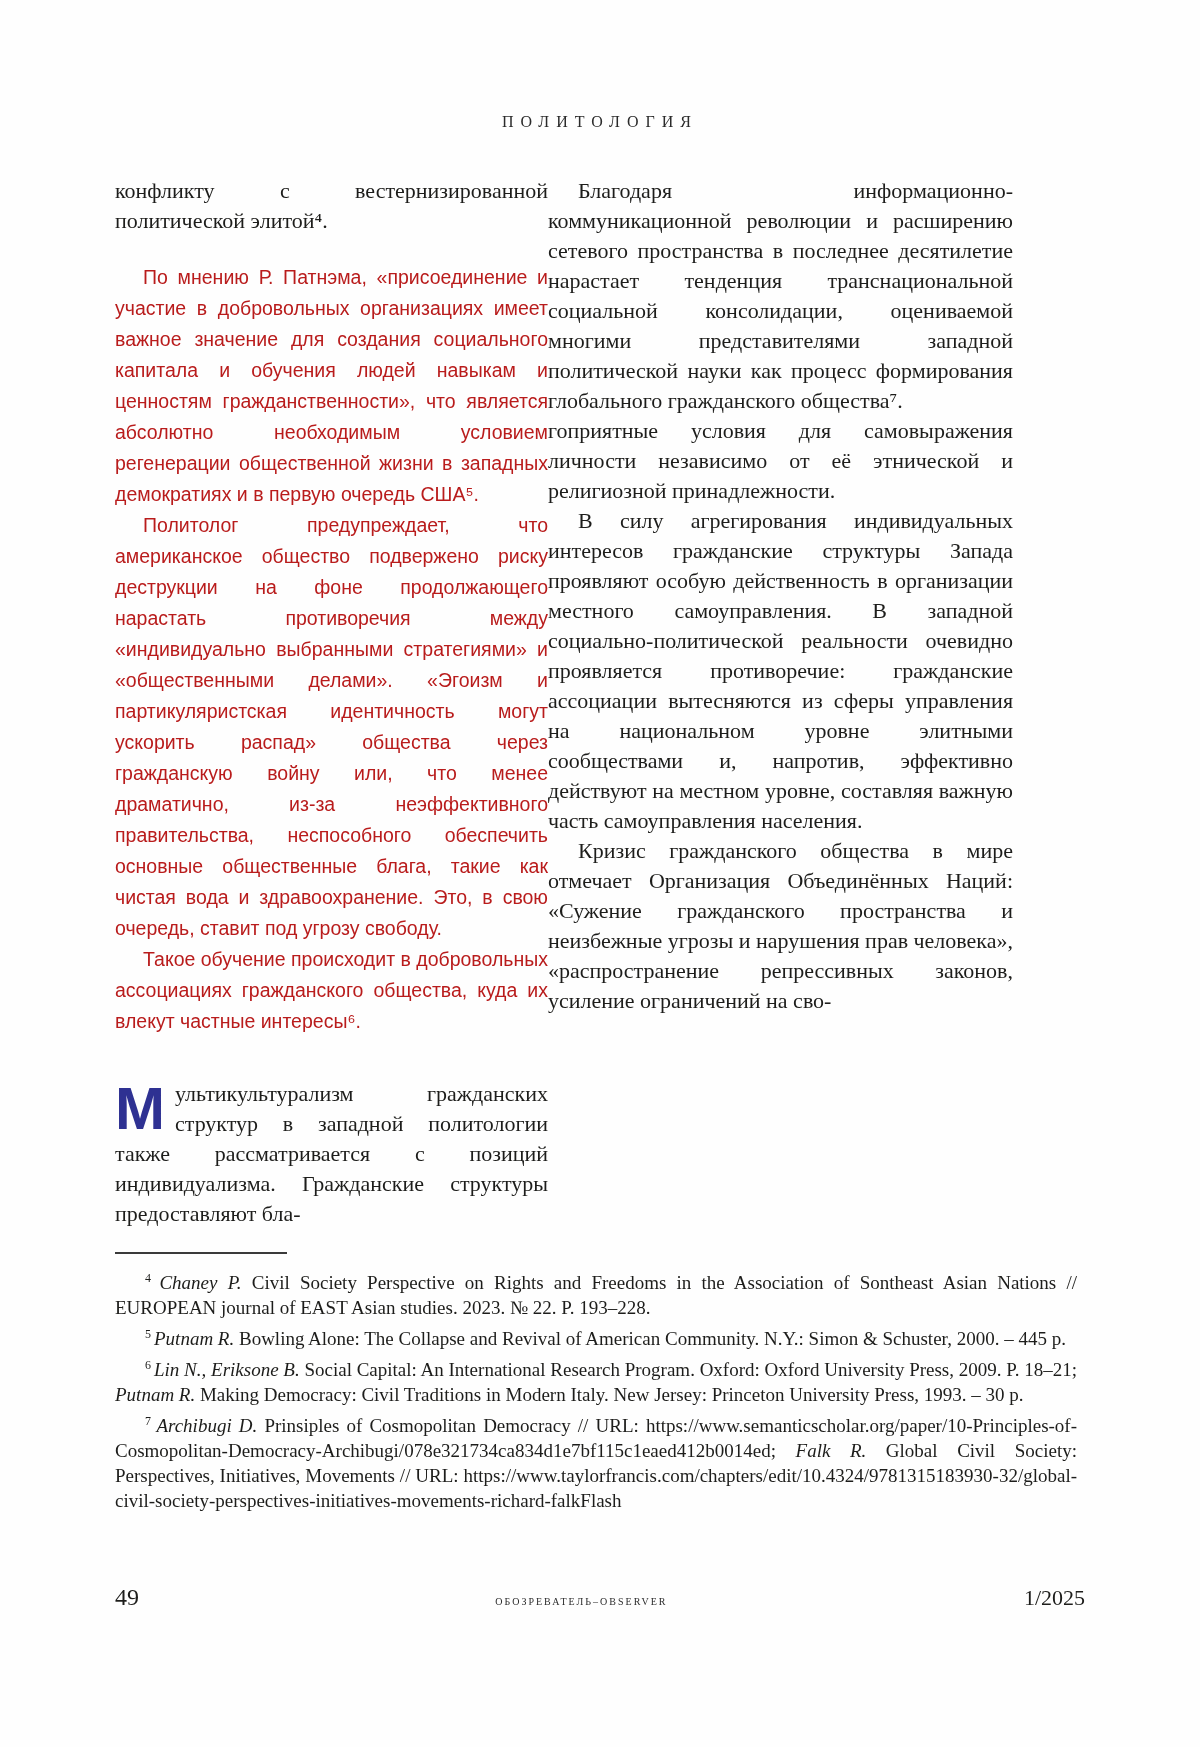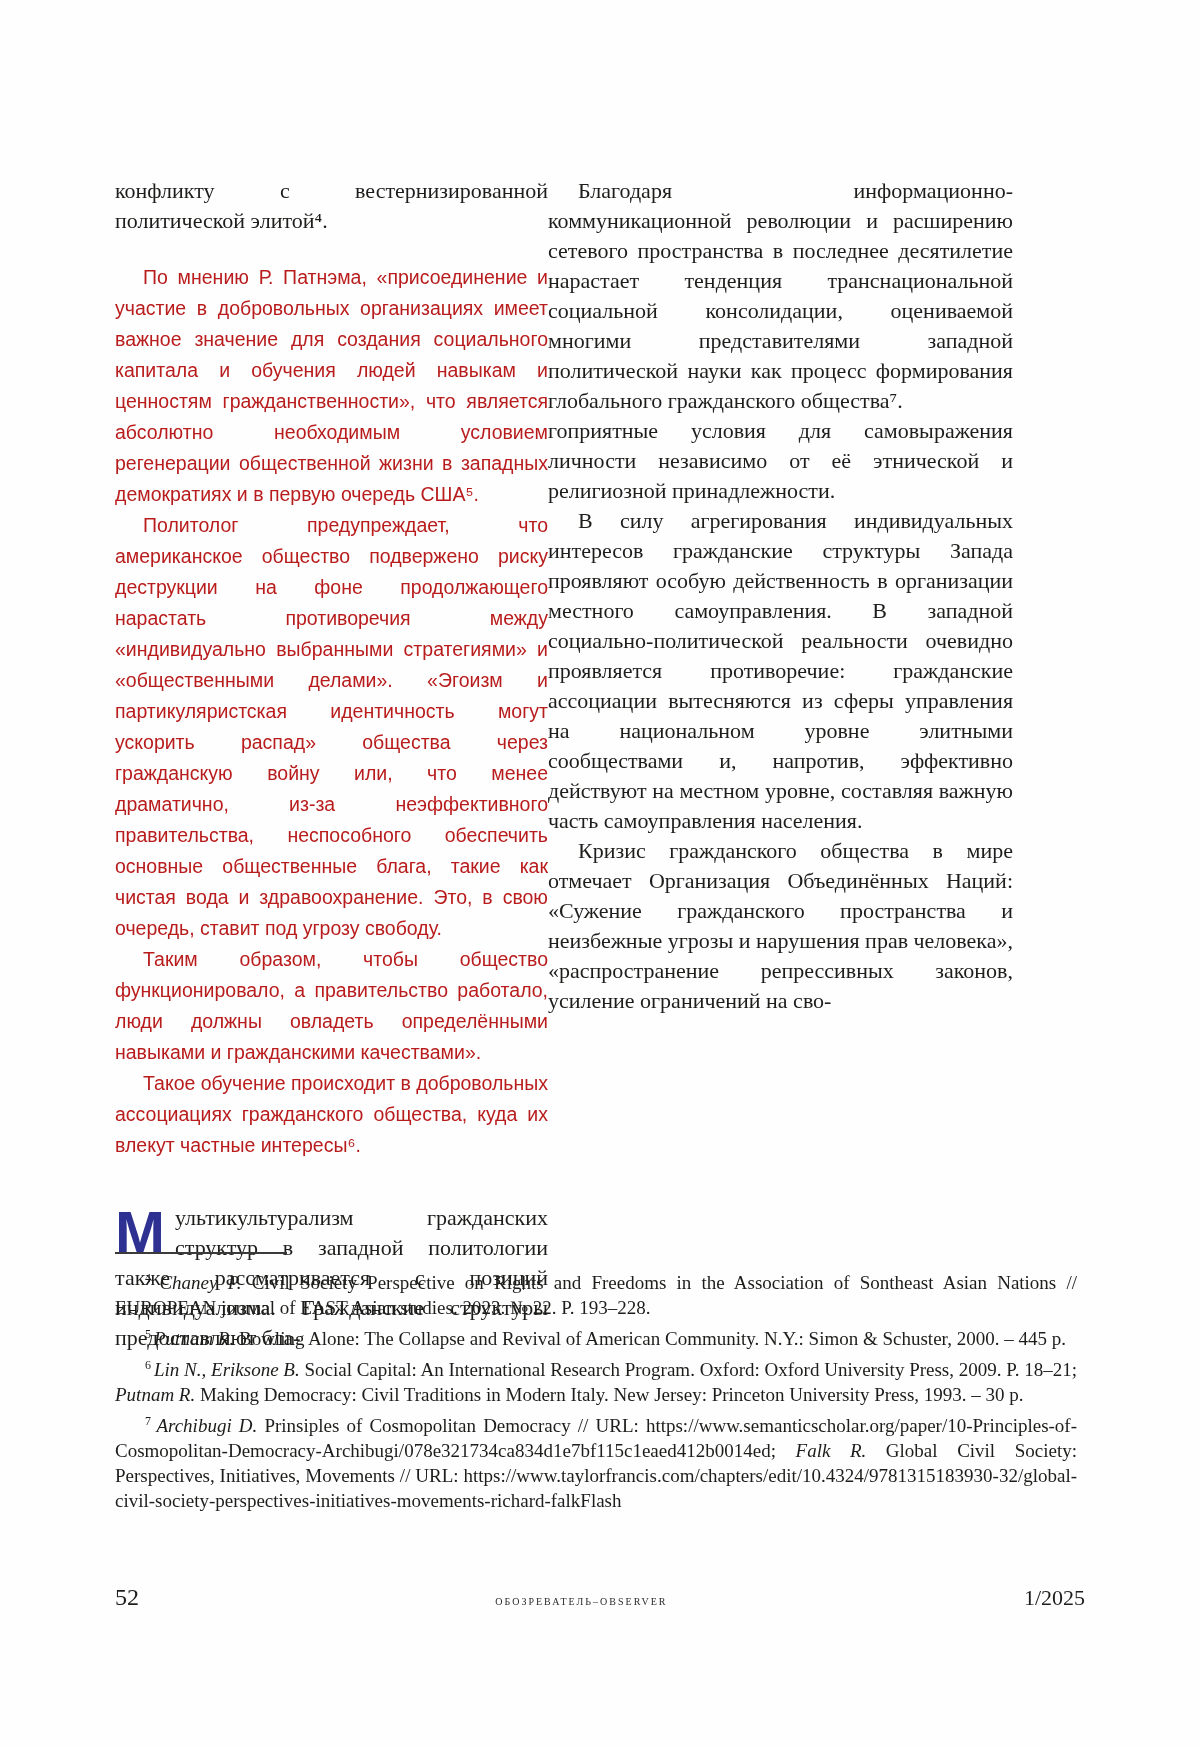--- a/index.html
+++ b/index.html
@@ -109,30 +109,30 @@
     letter-spacing: 2px;
     color: #2b2b2b;
   }
   .issue { font-size: 22px; }
 </style>
 </head>
 <body>
 
 <div class="page">
 
+  <div class="running-head">ПОЛИТОЛОГИЯ</div>
 
   <div class="columns">
 
     <div class="col-left">
       <p class="body cont">конфликту с вестернизированной политической элитой⁴.</p>
 
       <div class="quote-block">
         <p class="quote">По мнению Р. Патнэма, «присоединение и участие в добровольных организациях имеет важное значение для создания социального капитала и обучения людей навыкам и ценностям гражданственности», что является абсолютно необходимым условием регенерации общественной жизни в западных демократиях и в первую очередь США⁵.</p>
         <p class="quote">Политолог предупреждает, что американское общество подвержено риску деструкции на фоне продолжающего нарастать противоречия между «индивидуально выбранными стратегиями» и «общественными делами». «Эгоизм и партикуляристская идентичность могут ускорить распад» общества через гражданскую войну или, что менее драматично, из-за неэффективного правительства, неспособного обеспечить основные общественные блага, такие как чистая вода и здравоохранение. Это, в свою очередь, ставит под угрозу свободу.</p>
-        <p class="quote">Таким образом, чтобы общество функционировало, а правительство работало, люди должны овладеть определёнными навыками и гражданскими качествами».</p>
         <p class="quote">Такое обучение происходит в добровольных ассоциациях гражданского общества, куда их влекут частные интересы⁶.</p>
       </div>
 
       <div class="section">
         <p class="body">
           <span class="dropcap">М</span><span>ультикультурализм гражданских структур в западной политологии также рассматривается с позиций индивидуализма. Гражданские структуры предоставляют бла-</span>
         </p>
       </div>
     </div>
 
@@ -147,18 +147,18 @@
 
   <div class="footnotes">
     <div class="fn-rule"></div>
     <p class="footnote"><sup>4 </sup><span class="it">Chaney P.</span><span> Civil Society Perspective on Rights and Freedoms in the Association of Sontheast Asian Nations // EUROPEAN journal of EAST Asian studies. 2023. № 22. P. 193–228.</span></p>
     <p class="footnote"><sup>5 </sup><span class="it">Putnam R.</span><span> Bowling Alone: The Collapse and Revival of American Community. N.Y.: Simon &amp; Schuster, 2000. – 445 p.</span></p>
     <p class="footnote"><sup>6 </sup><span class="it">Lin N., Eriksone B.</span><span> Social Capital: An International Research Program. Oxford: Oxford University Press, 2009. P. 18–21; </span><span class="it">Putnam R.</span><span> Making Democracy: Civil Traditions in Modern Italy. New Jersey: Princeton University Press, 1993. – 30 p.</span></p>
     <p class="footnote"><sup>7 </sup><span class="it">Archibugi D.</span><span> Prinsiples of Cosmopolitan Democracy // URL: https://www.semanticscholar.org/paper/10-Principles-of-Cosmopolitan-Democracy-Archibugi/078e321734ca834d1e7bf115c1eaed412b0014ed; </span><span class="it">Falk R.</span><span> Global Civil Society: Perspectives, Initiatives, Movements // URL: https://www.taylorfrancis.com/chapters/edit/10.4324/9781315183930-32/global-civil-society-perspectives-initiatives-movements-richard-falkFlash</span></p>
   </div>
 
   <div class="page-footer">
-    <span class="page-num">52</span>
+    <span class="page-num">49</span>
     <span class="journal">ОБОЗРЕВАТЕЛЬ–OBSERVER</span>
     <span class="issue">1/2025</span>
   </div>
 
 </div>
 
 </body></html>

